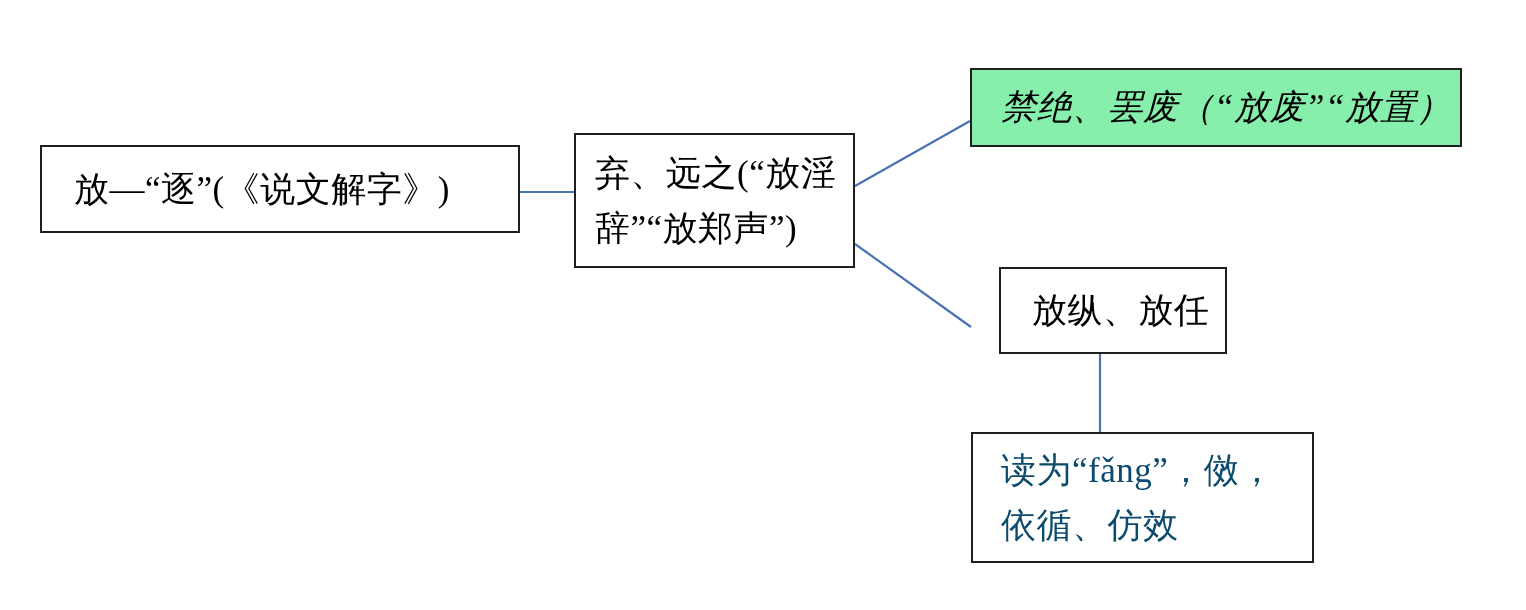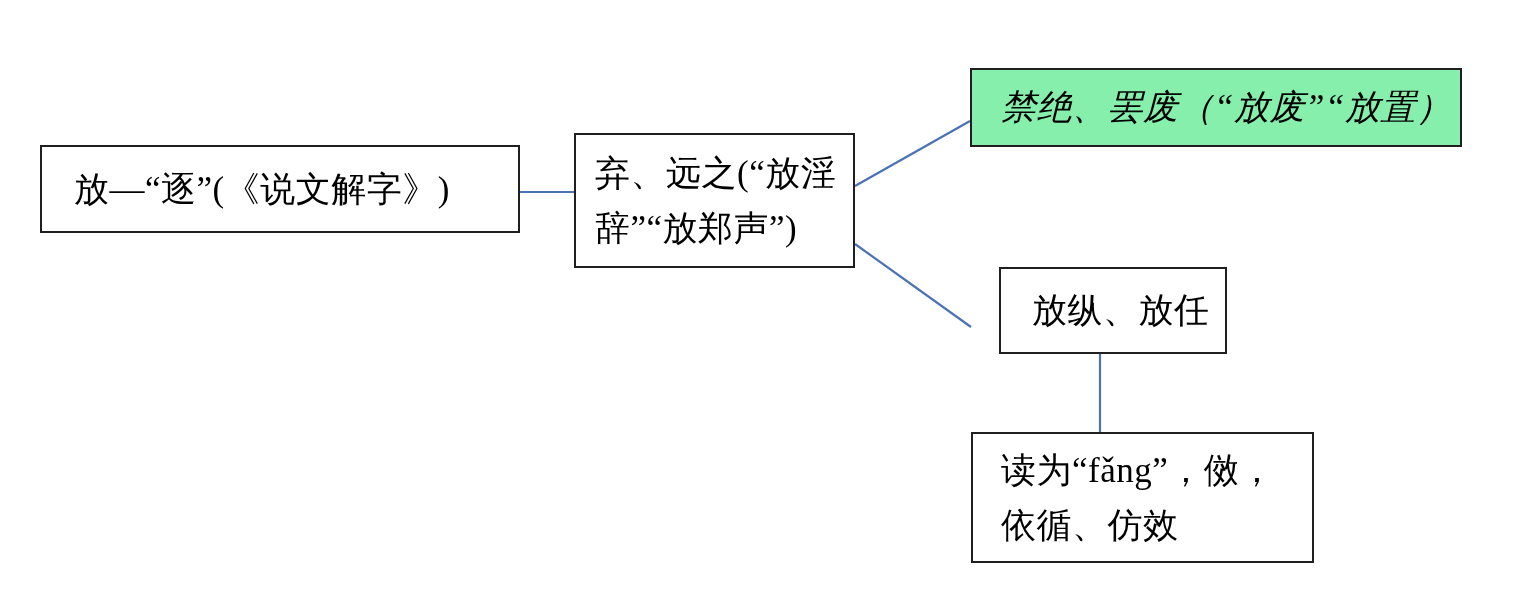--- a/index.html
+++ b/index.html
@@ -76,17 +76,17 @@
   </div>
 
   <div class="node node-top single" style="border-color: rgb(31, 31, 31); color: rgb(0, 0, 0); background: #86efac; font-style: italic;">
     <span class="label">禁绝、罢废（“放废”“放置）</span>
   </div>
 
   <div class="node node-mid single" style="border-color: rgb(31, 31, 31); color: rgb(0, 0, 0); background: rgb(255, 255, 255);">
     <span class="label">放纵、放任</span>
   </div>
 
-  <div class="node node-bottom" style="border-color: rgb(31, 31, 31); color: #000000; background: rgb(255, 255, 255);">
+  <div class="node node-bottom" style="border-color: rgb(31, 31, 31); color: #0c4a6e; background: rgb(255, 255, 255);">
     <span class="label">读为“fǎng”，傚，依循、仿效</span>
   </div>
 
 </div>
 
 </body></html>

